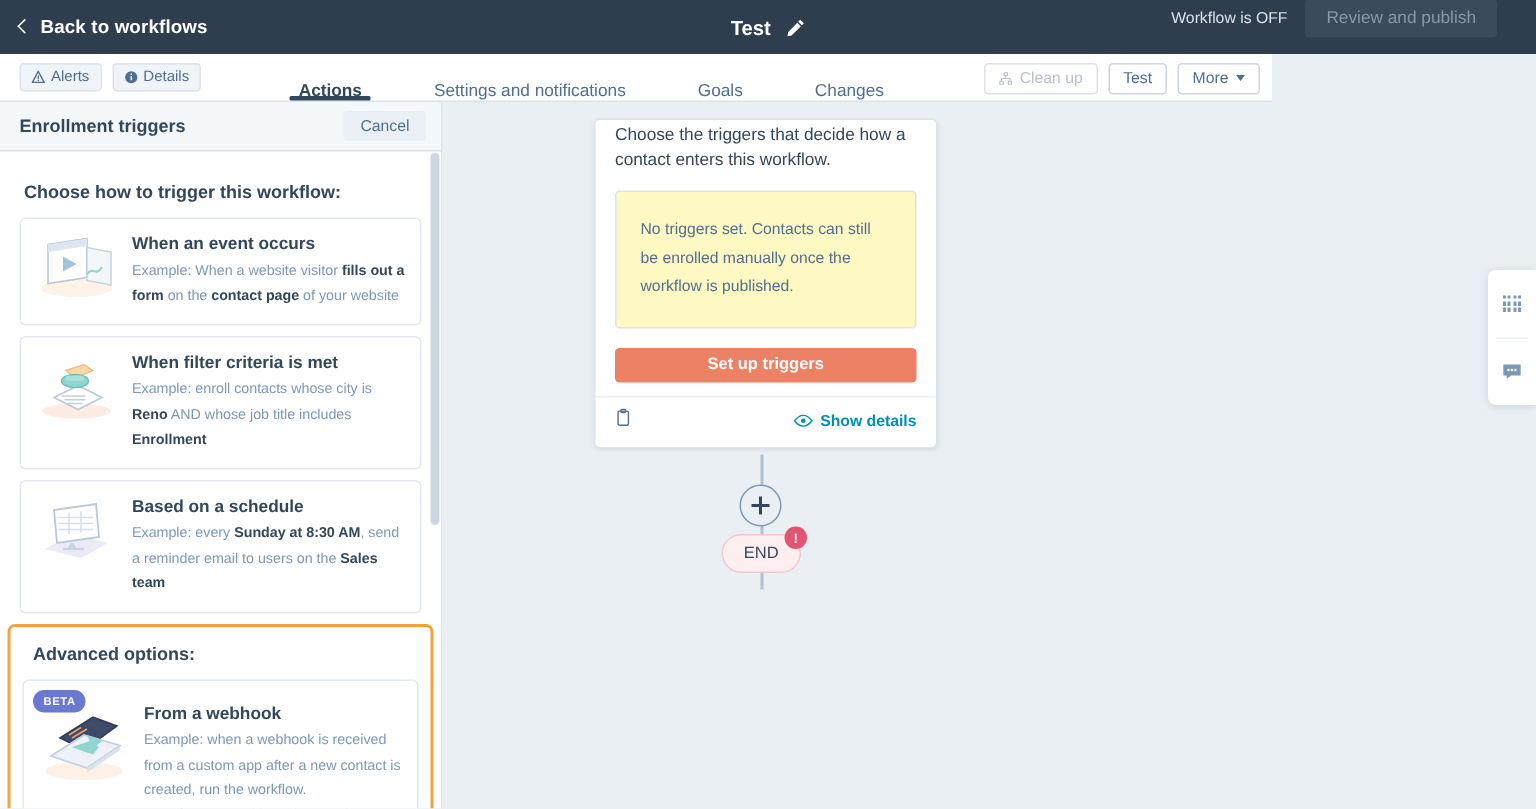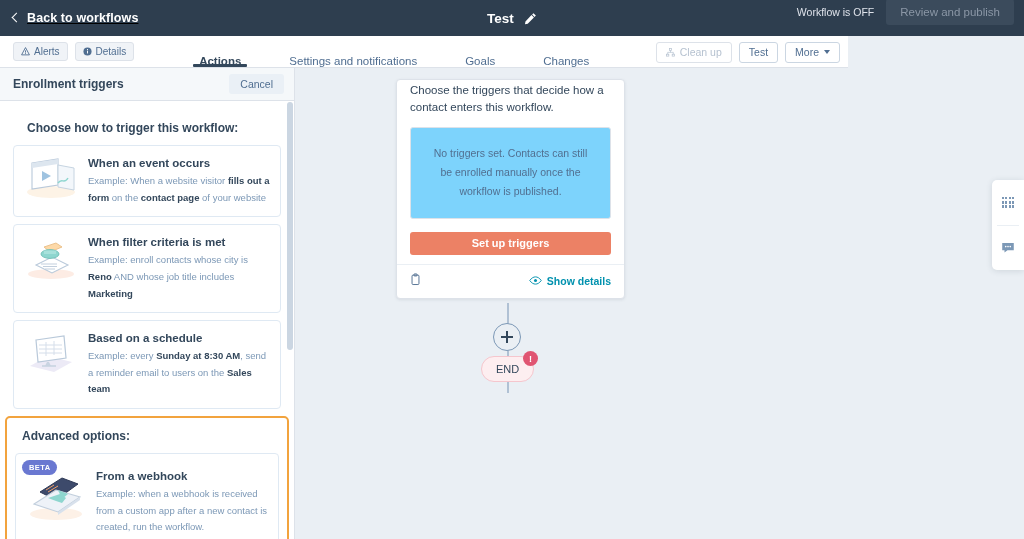--- a/index.html
+++ b/index.html
@@ -7,41 +7,41 @@
     width: 1024px; height: 539px;
     font-family: "Liberation Sans", sans-serif;
     overflow: hidden;
     background: #eaeff4;
   }
   .app { position: relative; width: 1024px; height: 539px; }
 
   
   .topbar {
     position: absolute; top: 0; left: 0; width: 1024px; height: 36px;
-    background: #2e3e4f; display: flex; align-items: center; text-decoration: underline;
+    background: #2e3e4f; display: flex; align-items: center;
   }
   .back-link {
     display: flex; align-items: center; gap: 7px;
     margin-left: 13px; color: #ffffff; font-size: 12.5px; font-weight: bold;
     cursor: pointer; letter-spacing: .1px;
   }
   .chev-left {
     display: inline-block; width: 7px; height: 7px;
     border-left: 1.6px solid #fff; border-bottom: 1.6px solid #fff;
     transform: rotate(45deg); margin-bottom: 1px;
   }
   .title-wrap {
     position: absolute; left: 0; right: 0; top: 0; height: 36px;
     display: flex; align-items: center; justify-content: center; gap: 10px;
     pointer-events: none;
   }
   .wf-title { color: #fff; font-size: 13.5px; font-weight: bold; pointer-events: auto; }
   .pencil { width: 13px; height: 13px; pointer-events: auto; cursor: pointer; }
   .topright {
-    position: absolute; right: 0; top: 0; height: 24px;
+    position: absolute; right: 16px; top: 0; height: 24px;
     display: flex; align-items: center; gap: 0;
   }
   .wf-status { color: #dfe3eb; font-size: 10.5px; margin-right: 12px; }
   .publish-btn {
     background: #3b4b5c; color: #8b97a6; font-size: 11.5px;
     border: none; border-radius: 3px; height: 26px; padding: 0 14px;
     margin-right: 10px; cursor: default;
   }
 
   
@@ -90,21 +90,21 @@
     padding: 0 10px 0 13px;
   }
   .lp-title { font-size: 12px; font-weight: bold; color: #33475b; }
   .cancel-btn {
     background: #eaf0f6; border: none; border-radius: 3px;
     height: 20px; padding: 0 11px; font-size: 10.5px; color: #506e91; cursor: pointer;
   }
   .lp-body { padding: 0; }
   .lp-subtitle {
     font-size: 12px; font-weight: bold; color: #33475b;
-    padding: 20px 0 0 27px;
+    padding: 20px 0 0 16px;
   }
   .trig-list { padding: 10px 13px 0 13px; }
   .trig-card {
     display: flex; align-items: flex-start; gap: 6px;
     border: 1px solid #dfe9f3; border-radius: 4px;
     padding: 10px 9px 10px 6px; margin-bottom: 7px; cursor: pointer;
     background: #fff; min-height: 62px;
   }
   .trig-ill { flex: 0 0 62px; height: 46px; display: flex; align-items: center; justify-content: center; }
   .trig-text { flex: 1; padding-top: 1px; }
@@ -152,21 +152,21 @@
   }
   .node-head { display: flex; align-items: center; gap: 9px; padding: 12px 13px 6px 13px; }
   .node-avatar {
     width: 21px; height: 21px; border-radius: 50%;
     border: 1.4px solid #516f90; display: flex; align-items: center; justify-content: center;
   }
   .node-head-label { font-size: 9.5px; font-weight: bold; color: #33475b; }
   .node-desc { font-size: 11.5px; color: #33475b; line-height: 1.5; padding: 2px 14px 10px 13px; }
   .node-empty {
     margin: 0 13px; border: 1px solid #dde2e9; border-radius: 3px;
-    background: #7dd3fc; padding: 16px 16px; text-align: center;
+    background: #fef9c3; padding: 16px 16px; text-align: left;
     font-size: 10.5px; color: #516f90; line-height: 1.85;
   }
   .node-cta {
     display: block; margin: 13px 13px 0 13px; background: #ec8165; color: #fff;
     border: none; border-radius: 3px; height: 23px; width: calc(100% - 26px);
     font-size: 11px; font-weight: bold; cursor: pointer;
   }
   .node-foot {
     display: flex; align-items: center; justify-content: space-between;
     padding: 7px 13px 8px 13px; border-top: 1px solid #eaeff4; margin-top: 9px;
@@ -325,21 +325,21 @@
               <ellipse cx="29" cy="39" rx="23" ry="5" fill="#fdece4"></ellipse>
               <path d="M14 30 L30 22 L46 30 L30 38 Z" fill="#ffffff" stroke="#b9c9da" stroke-width="1.1"></path>
               <path d="M19 29 h16 M21 31.5 h14 M23 34 h10" stroke="#c2cfdd" stroke-width="1"></path>
               <path d="M22 12 L34 8 L40 12 L28 17 Z" fill="#fdd9a8" stroke="#e9bd86" stroke-width=".9"></path>
               <ellipse cx="28" cy="19" rx="9" ry="4.4" fill="#8ed6cf" stroke="#6dbdb5" stroke-width=".9"></ellipse>
               <path d="M22 15.5 h12 v3.5 h-12 z" fill="#a8e1db"></path>
             </svg>
           </div>
           <div class="trig-text">
             <div class="trig-name">When filter criteria is met</div>
-            <div class="trig-desc"><span>Example: enroll contacts whose city is </span><b>Reno</b><span> AND whose job title includes </span><b>Marketing</b></div>
+            <div class="trig-desc"><span>Example: enroll contacts whose city is </span><b>Reno</b><span> AND whose job title includes </span><b>Enrollment</b></div>
           </div>
         </div>
 
         <div class="trig-card">
           <div class="trig-ill">
             <svg width="58" height="44" viewBox="0 0 58 44">
               <path d="M8 34 L26 24 L50 30 L32 40 Z" fill="#eceaf6"></path>
               <path d="M14 8 L42 4 L44 26 L16 30 Z" fill="#ffffff" stroke="#b9c9da" stroke-width="1.2"></path>
               <path d="M17 13 h23 M17 17 h23 M17 21 h23" stroke="#d5deea" stroke-width="1"></path>
               <path d="M24 10 v14 M32 9 v14" stroke="#d5deea" stroke-width="1"></path>

